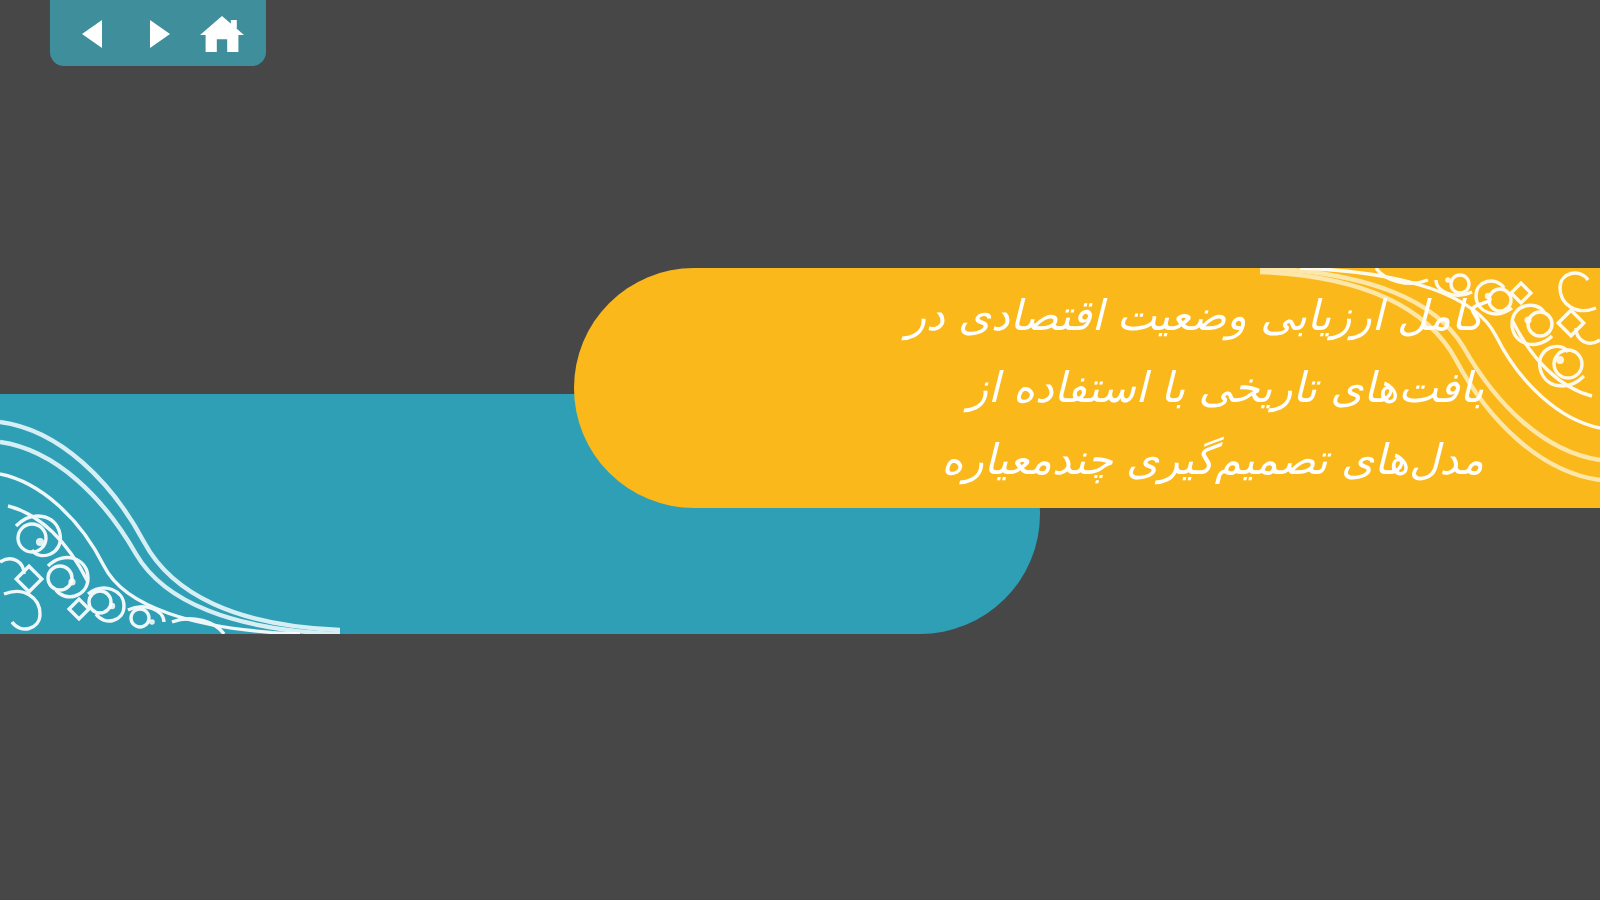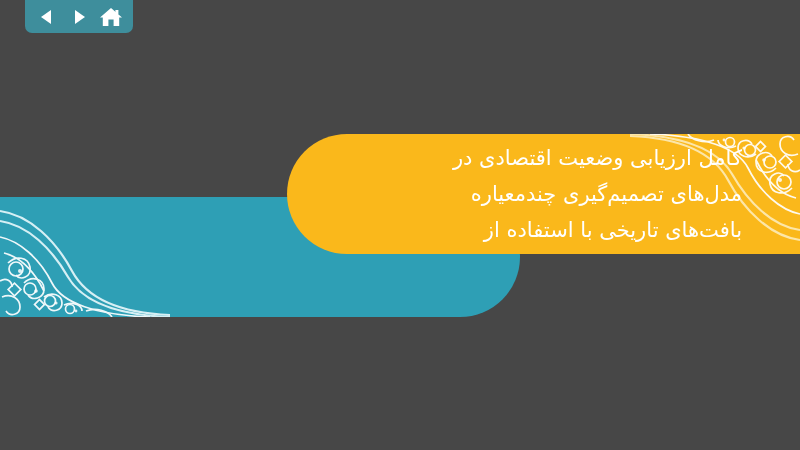--- a/index.html
+++ b/index.html
@@ -11,20 +11,21 @@
   body {
     font-family: "DejaVu Sans", sans-serif;
   }
 
   .slide {
     position: relative;
     width: 800px;
     height: 450px;
     overflow: hidden;
     background: #474747;
+    font-style: italic;
   }
 
   
   .navbar {
     position: absolute;
     top: 0;
     left: 25px;
     width: 108px;
     height: 33px;
     background: #3e8e9c;
@@ -207,17 +208,17 @@
         <circle cx="150" cy="46" r="2"></circle>
         <circle cx="134" cy="26" r="1.8"></circle>
         <circle cx="114" cy="14" r="1.6"></circle>
         <circle cx="94" cy="6" r="1.4"></circle>
       </g>
     </svg>
   </div>
 
   <div class="title-block">
     <span class="title-line">کامل ارزیابی وضعیت اقتصادی در</span>
+    <span class="title-line">بافت‌های تاریخی با استفاده از</span>
     <span class="title-line">مدل‌های تصمیم‌گیری چندمعیاره</span>
-    <span class="title-line">بافت‌های تاریخی با استفاده از</span>
   </div>
 
 </div>
 
 </body></html>

